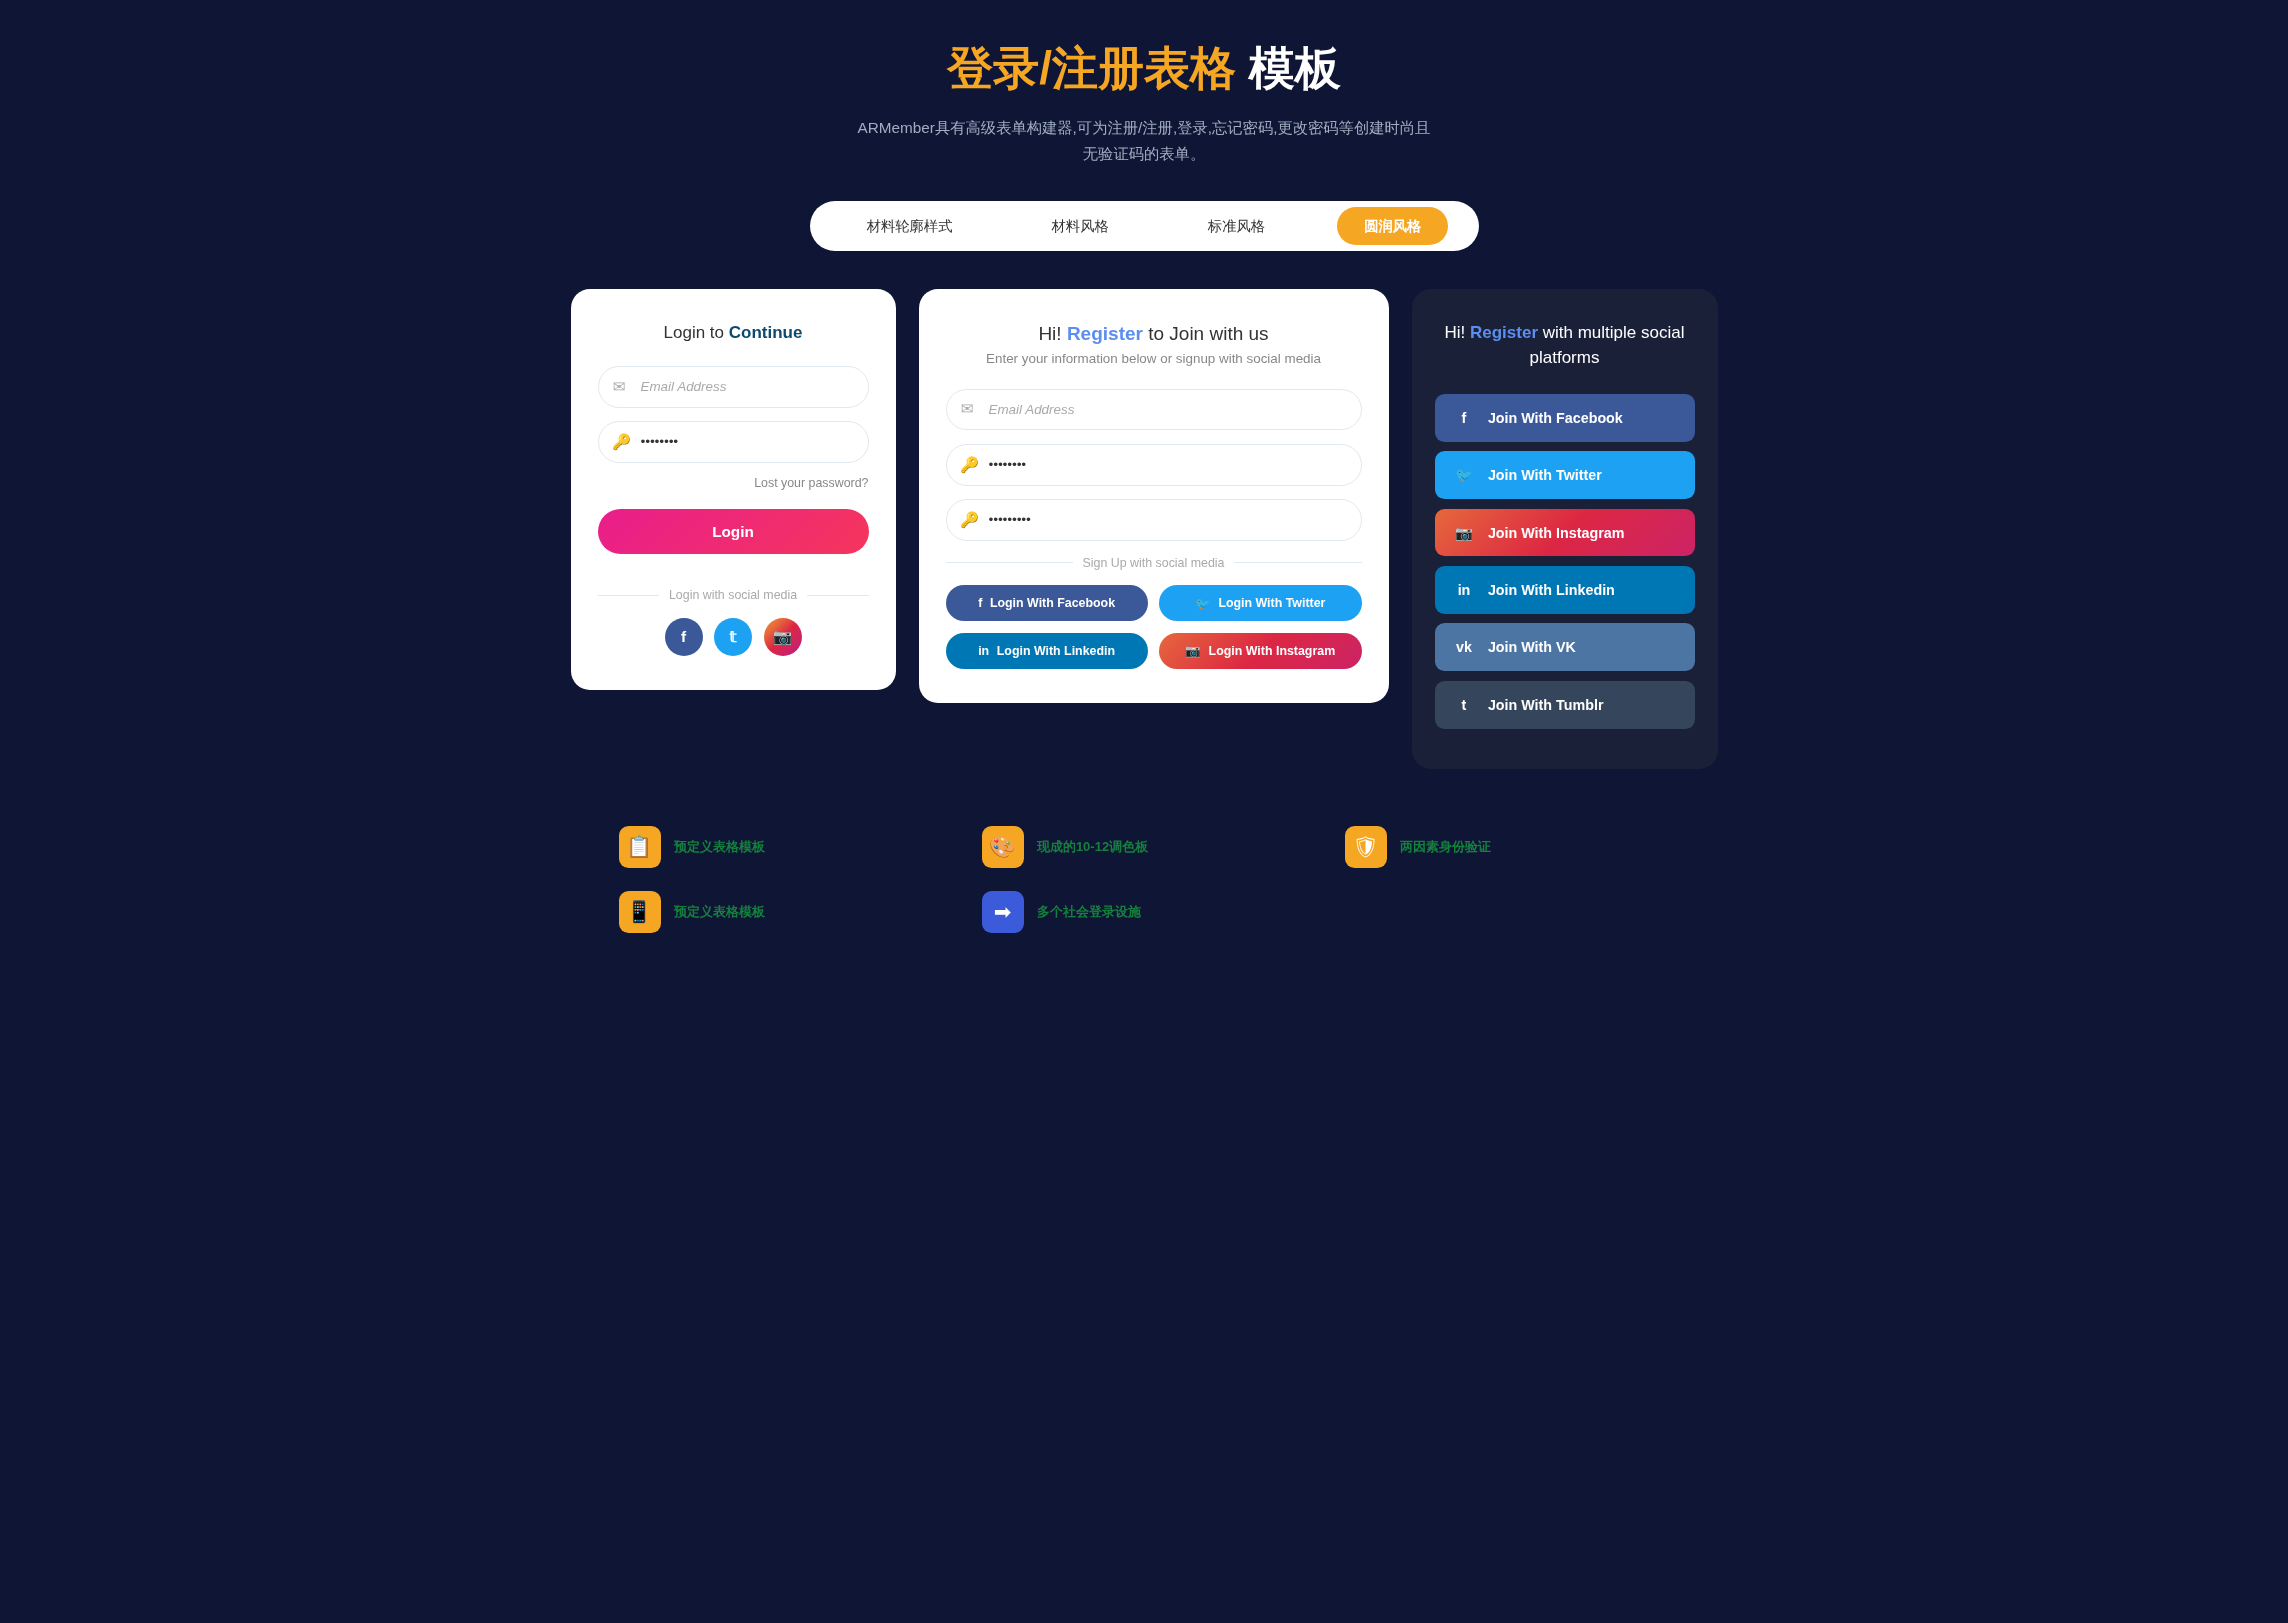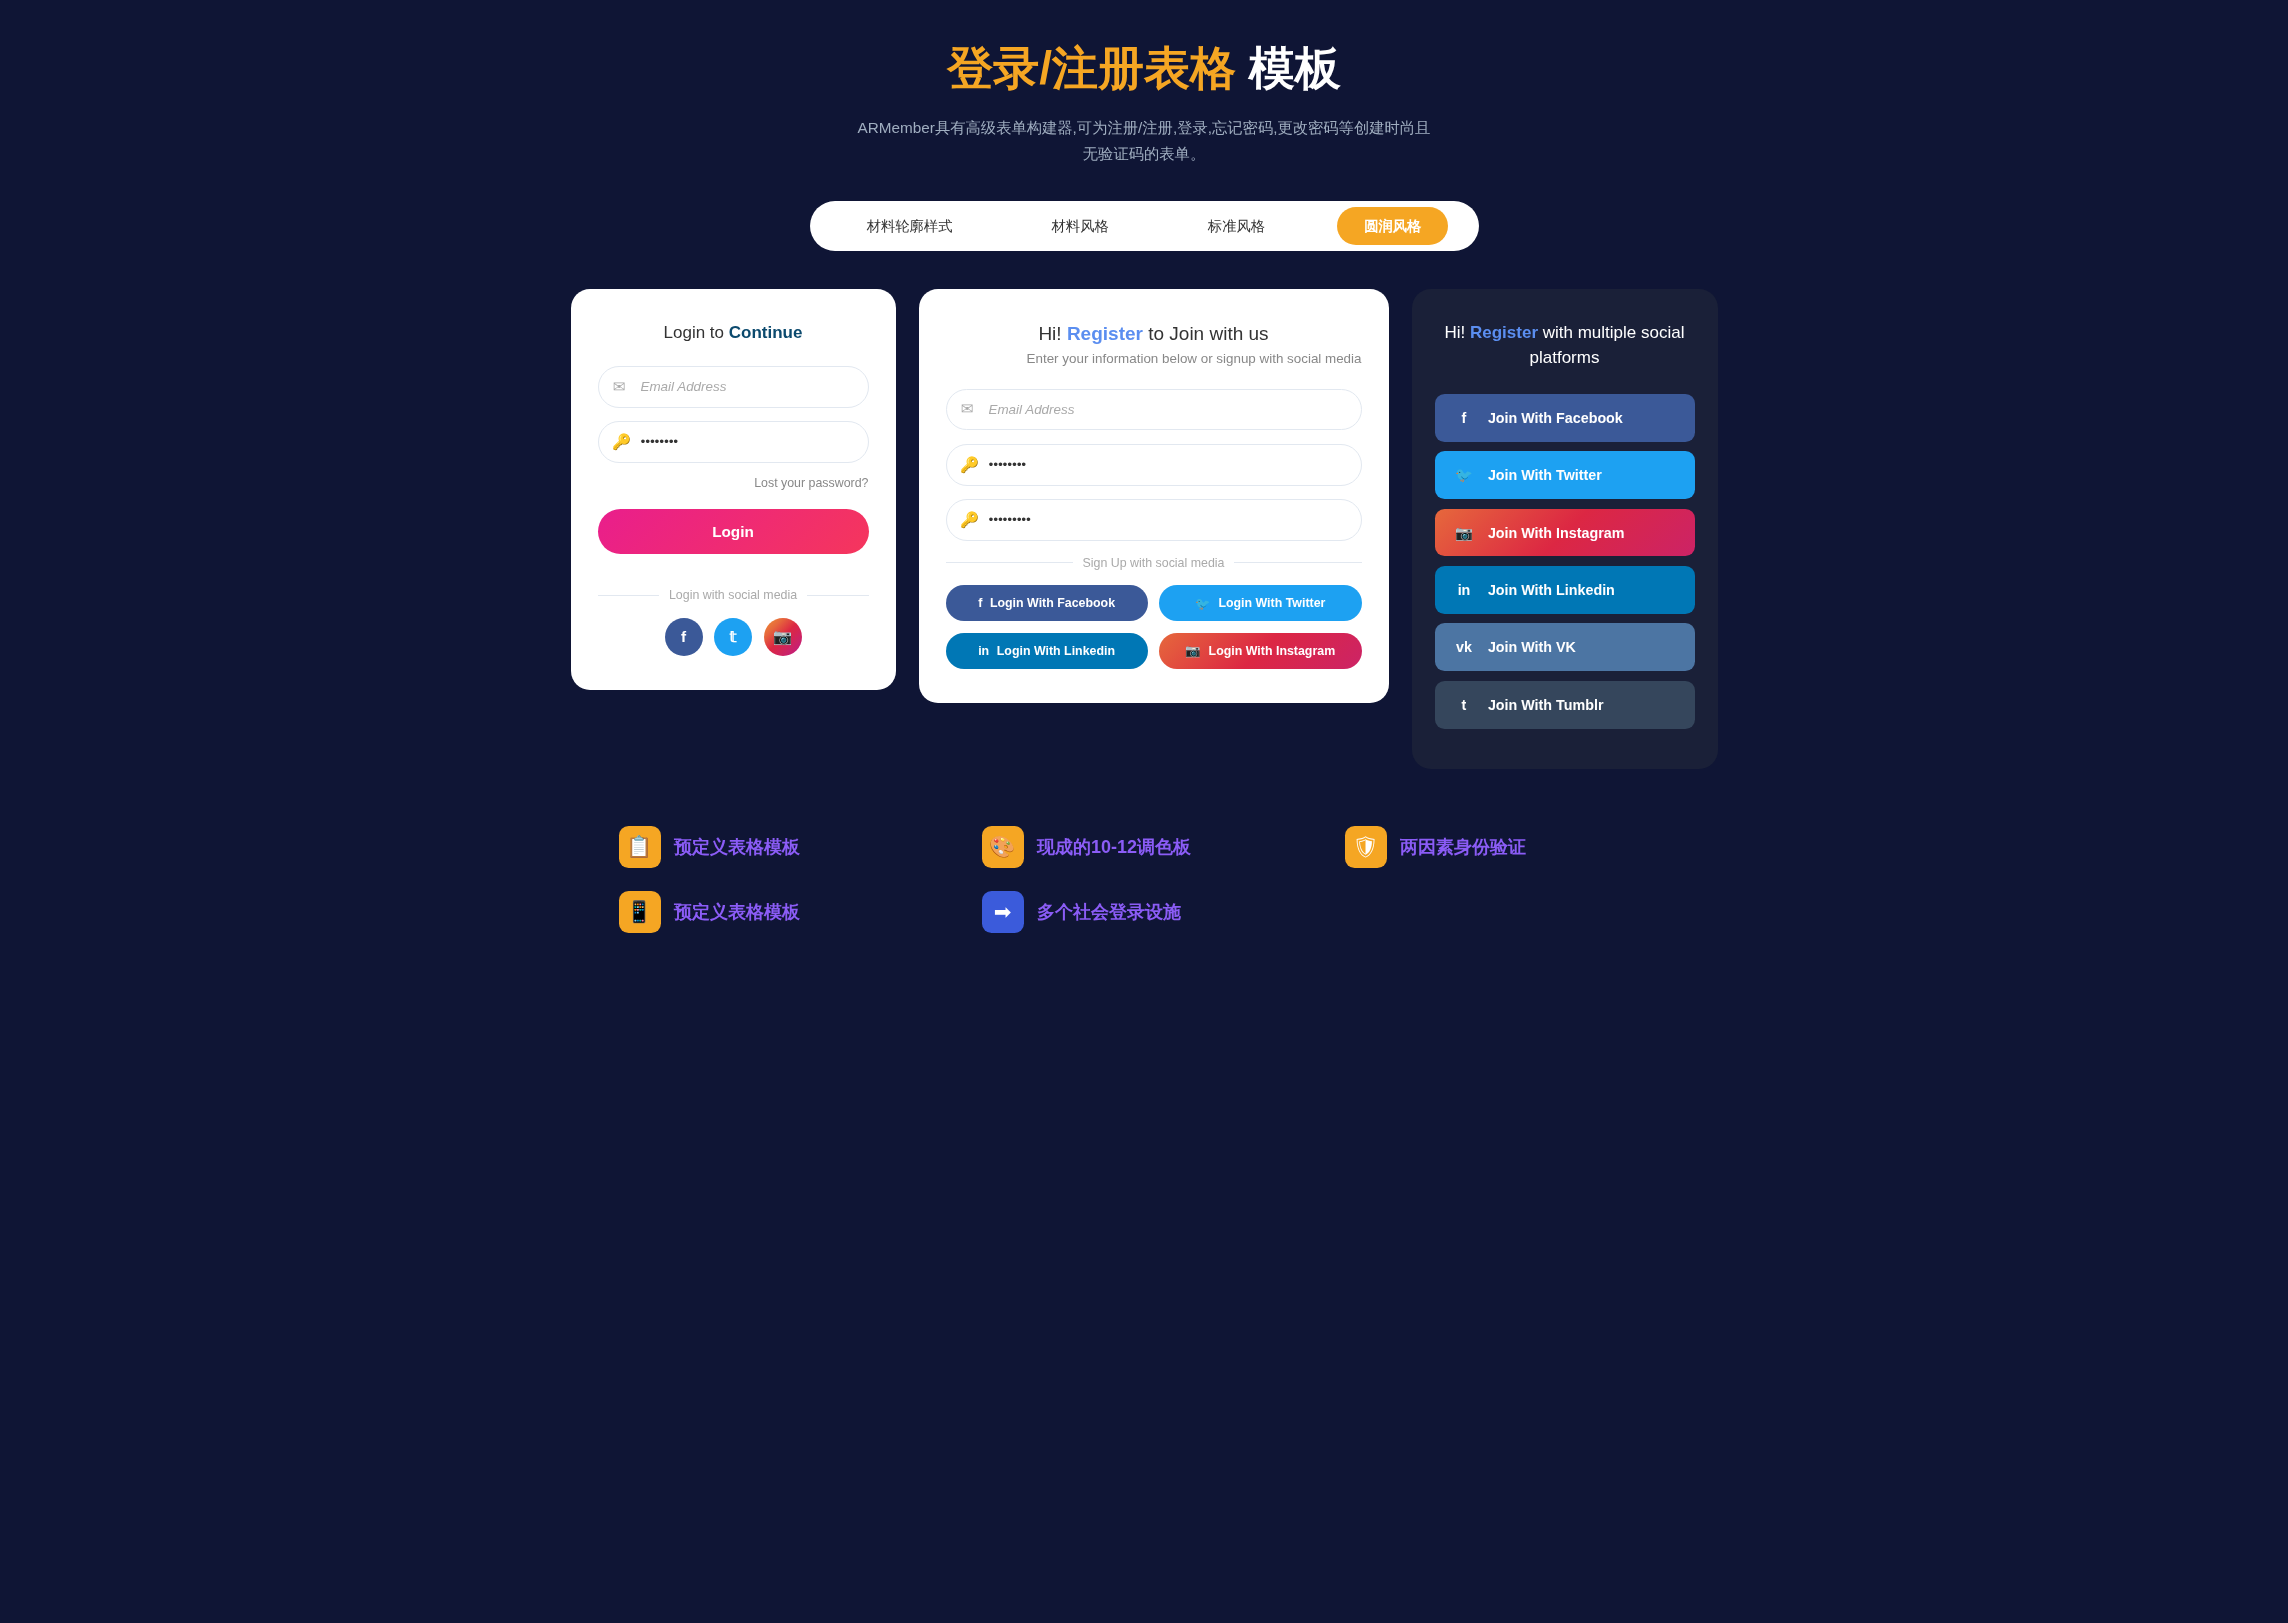--- a/index.html
+++ b/index.html
@@ -95,21 +95,21 @@
     }
     .register-card .card-title {
       text-align: center;
       font-size: 19px;
       font-weight: 500;
       margin-bottom: 5.7px;
       color: #333;
     }
     .register-card .card-title .highlight { color: #5b8ef0; font-weight: 700; }
     .register-card .card-subtitle {
-      text-align: right;
+      text-align: center;
       color: #888;
       font-size: 13.4px;
       margin-bottom: 23px;
     }
 
     
     .social-card {
       flex: 0 0 306px;
       max-width: 306px;
       background: #1a2038;
@@ -302,23 +302,23 @@
       border-radius: 9.6px;
       display: flex;
       align-items: center;
       justify-content: center;
       font-size: 21px;
       flex-shrink: 0;
     }
     .feature-icon.blue { background: #3b5bdb; }
     .feature-icon.orange { background: #f5a623; }
     .feature-text {
-      font-size: 18px;
+      font-size: 13px;
       font-weight: 600;
-      color: #8b5cf6;
+      color: #15803d;
     }
   </style>
 </head>
 <body>
 
 <header class="page-header">
   <h1 class="page-title">
     <span class="highlight">登录/注册表格</span>
     <span class="normal">模板</span>
   </h1>

